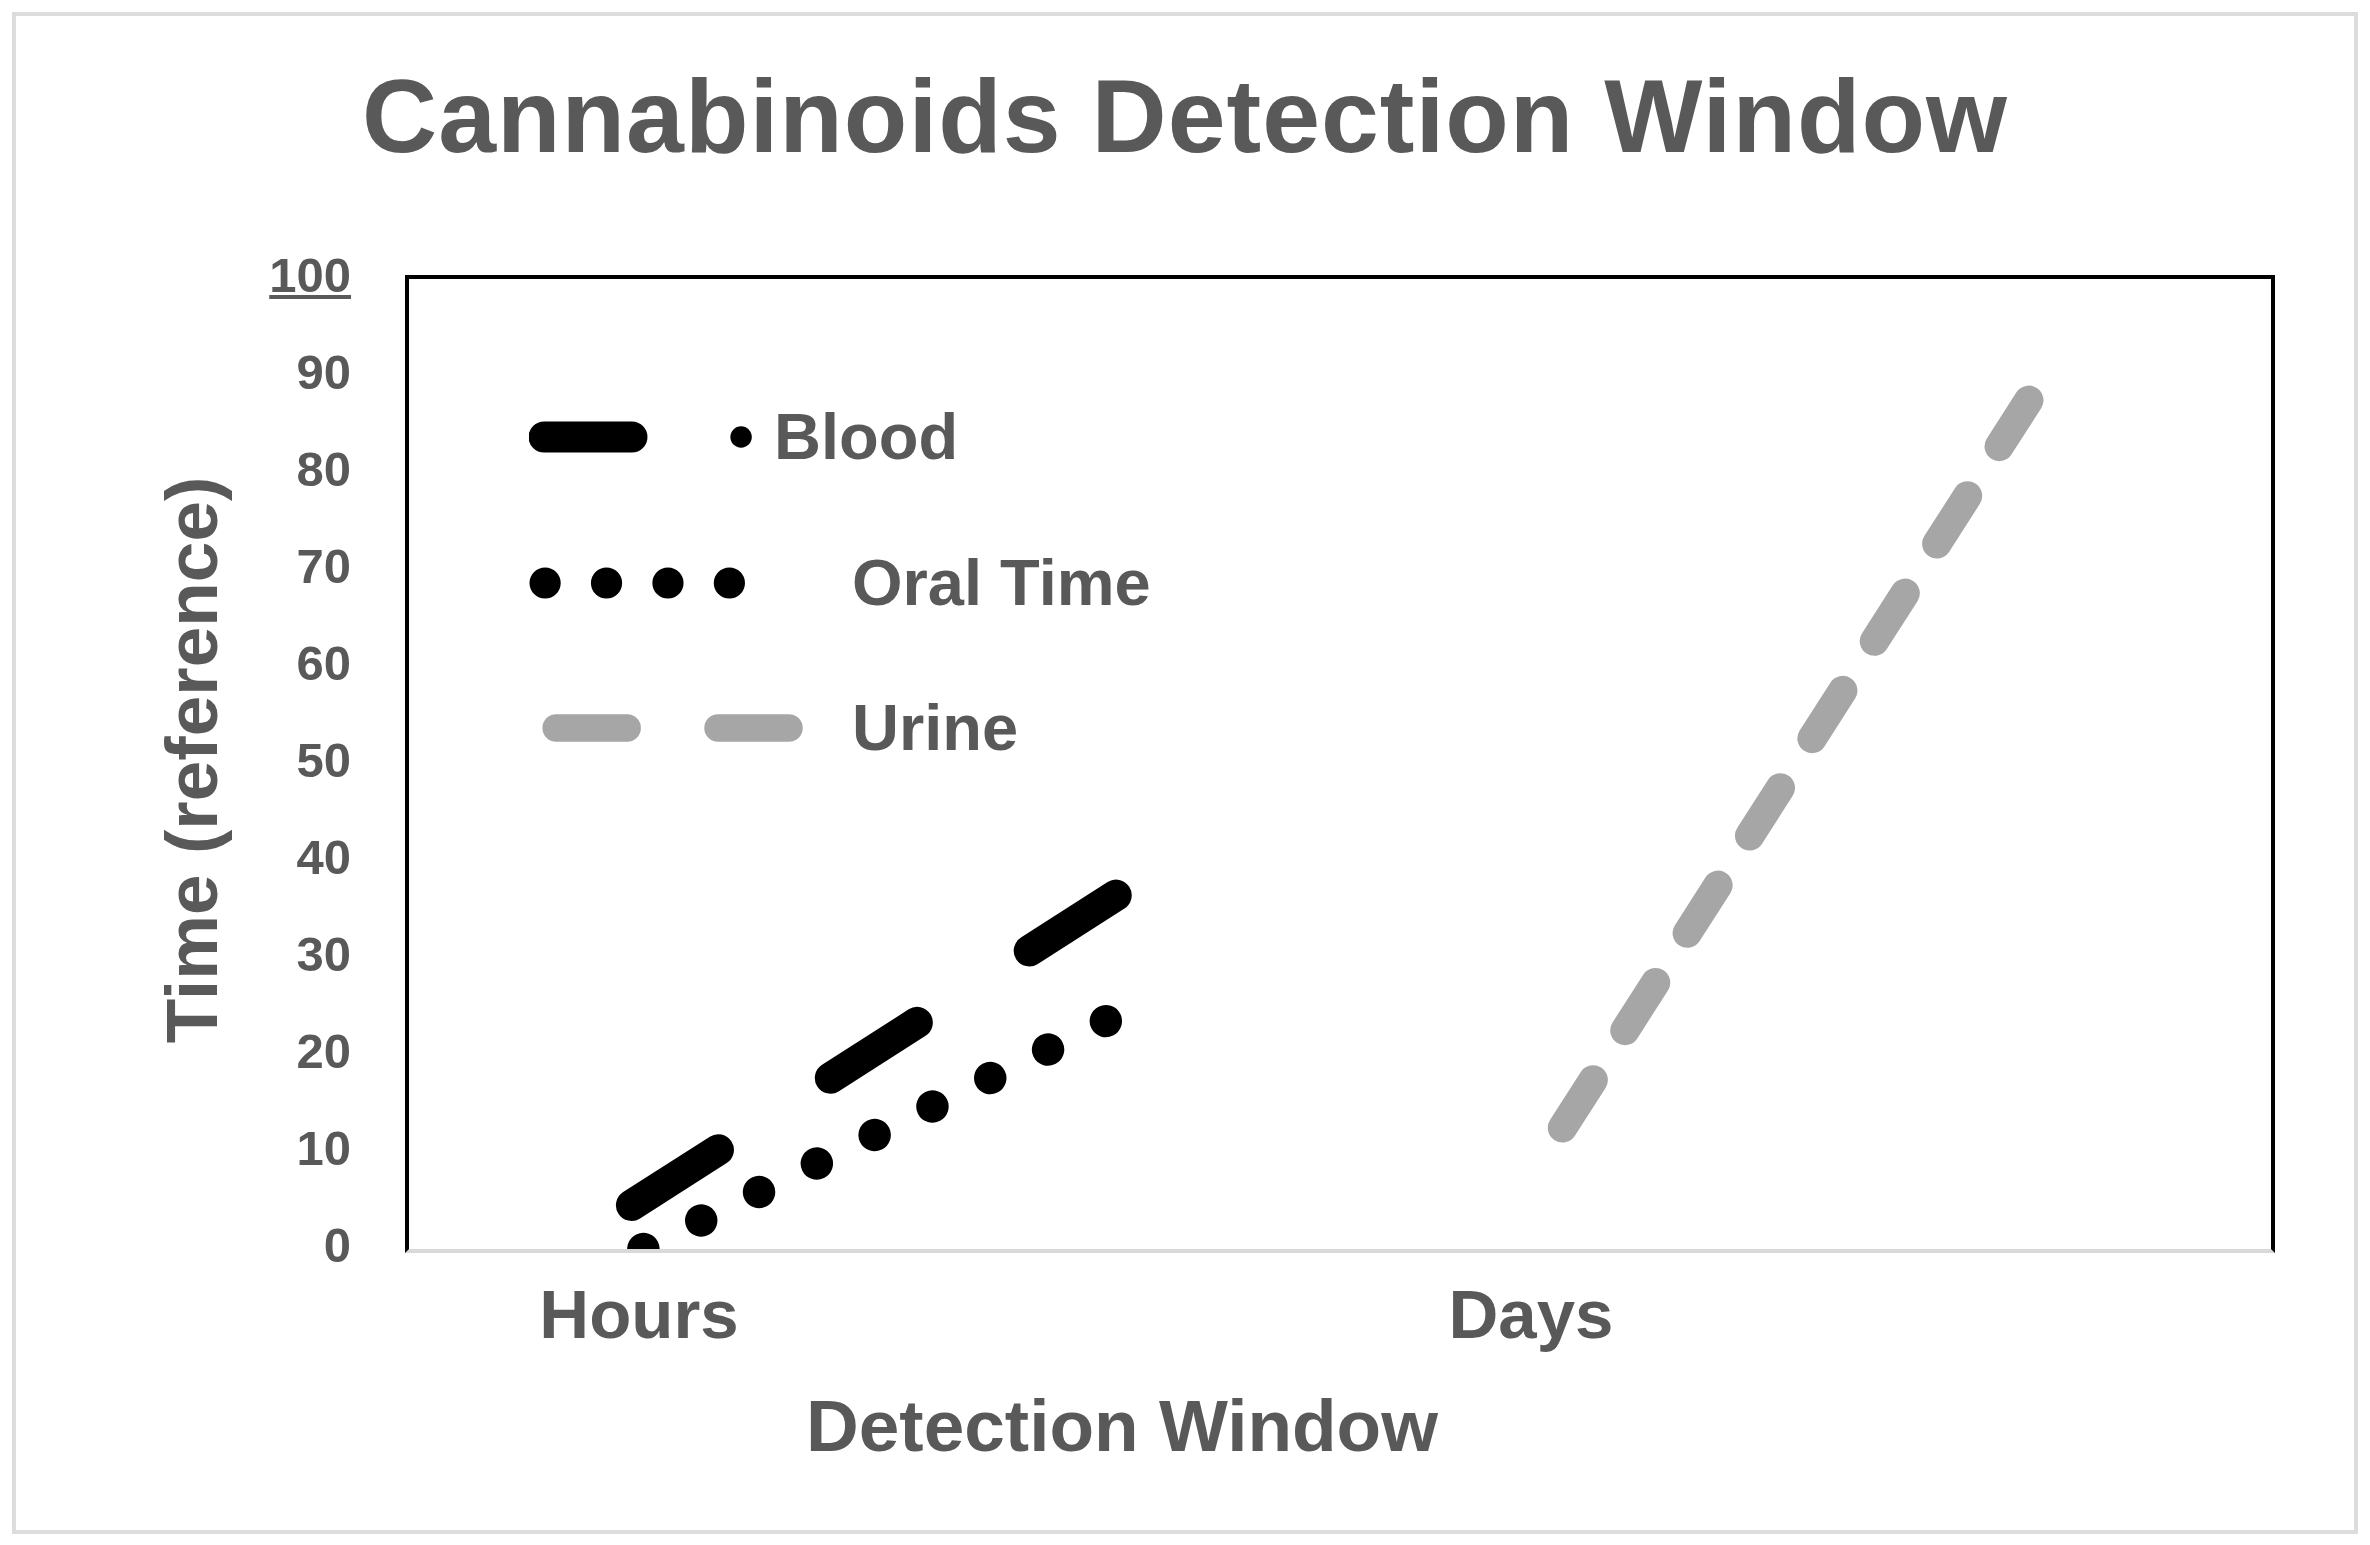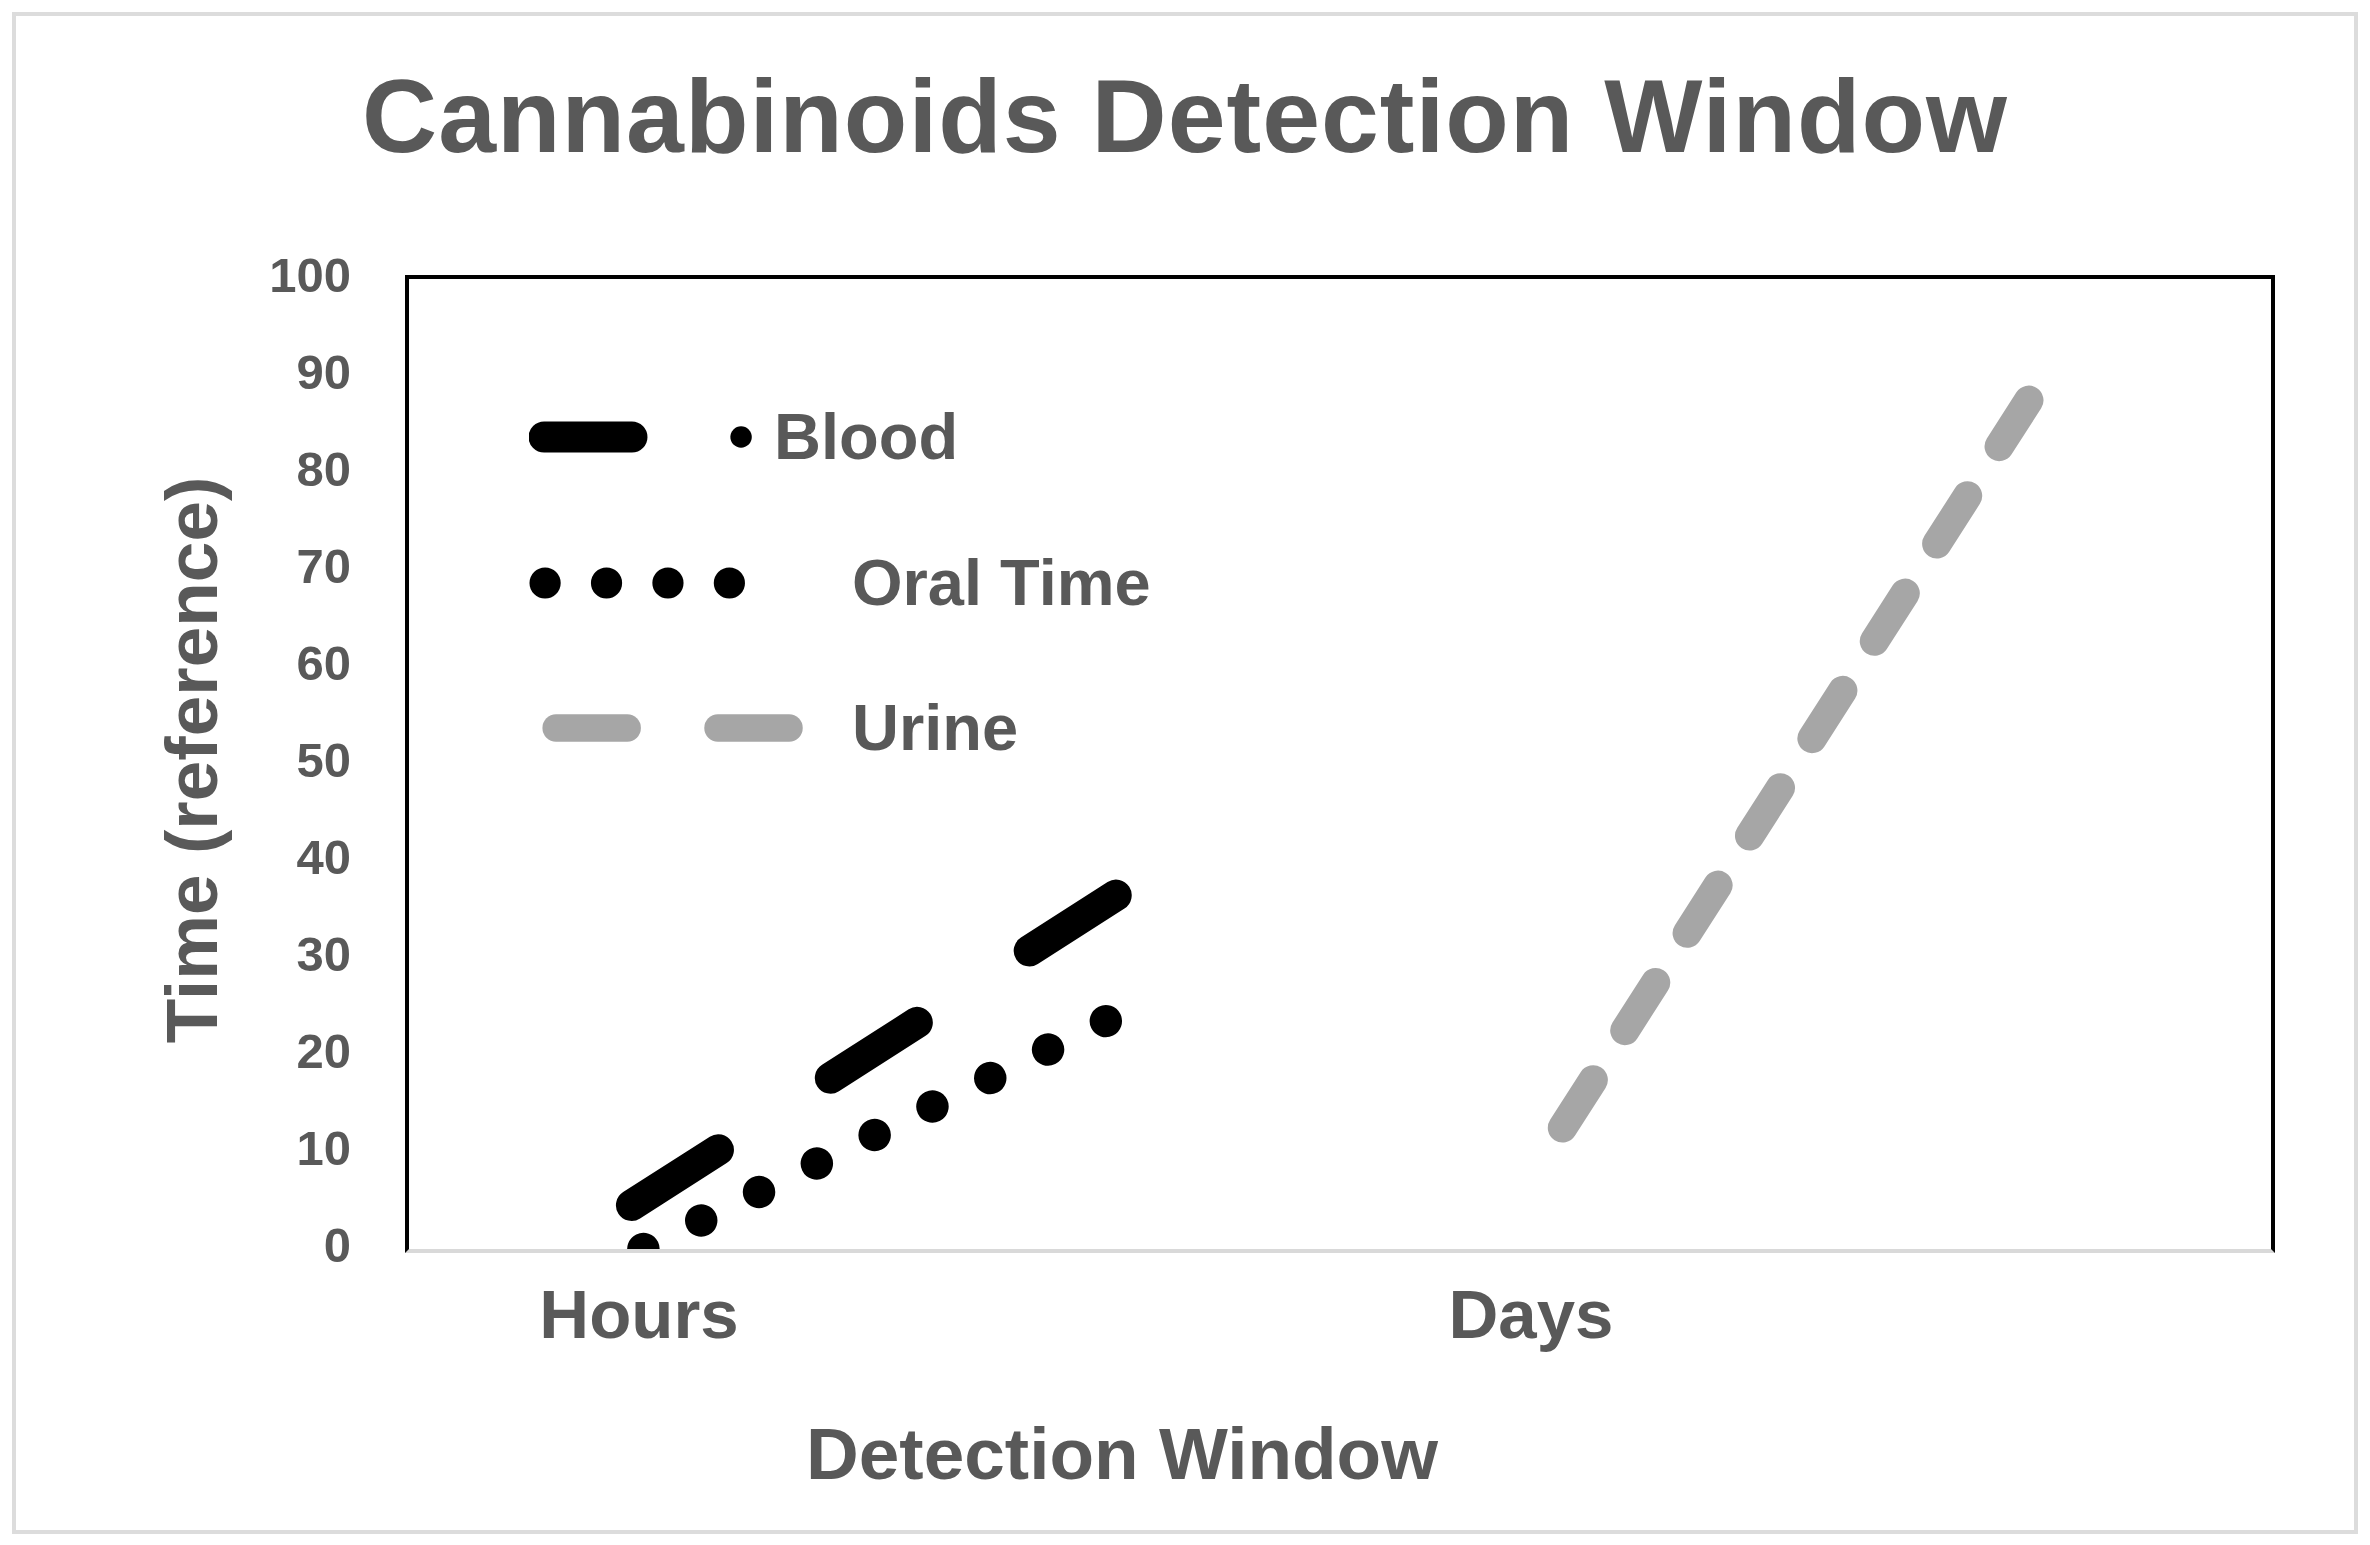--- a/index.html
+++ b/index.html
@@ -50,21 +50,20 @@
     position:absolute;top:1275px;
     transform:translateX(-50%);
     font-size:69px;font-weight:bold;color:#595959;
     white-space:nowrap;
   }
   .x-axis-title{
     position:absolute;left:1122px;top:1384px;
     transform:translateX(-50%);
     font-size:73px;font-weight:bold;color:#595959;
     white-space:nowrap;
-    margin-top:28px;
   }
   .legend-sample{position:absolute;}
   .legend-label{
     position:absolute;height:78px;line-height:78px;
     font-size:65px;font-weight:bold;color:#595959;
     white-space:nowrap;
   }
 </style>
 </head>
 <body>
@@ -81,21 +80,21 @@
       <div class="y-tick" style="top: 1216px;">0</div>
       <div class="y-tick" style="top: 1119px;">10</div>
       <div class="y-tick" style="top: 1022px;">20</div>
       <div class="y-tick" style="top: 925px;">30</div>
       <div class="y-tick" style="top: 828px;">40</div>
       <div class="y-tick" style="top: 731px;">50</div>
       <div class="y-tick" style="top: 634px; margin-left: 8px;">60</div>
       <div class="y-tick" style="top: 537px;">70</div>
       <div class="y-tick" style="top: 440px;">80</div>
       <div class="y-tick" style="top: 343px;">90</div>
-      <div class="y-tick" style="top: 246px;">100</div>
+      <div class="y-tick" style="top: 246px; text-decoration: underline;">100</div>
     </div>
 
   <div class="plot-area">
     <svg id="plot-svg" class="plot-svg" width="1862" height="970" viewBox="0 0 1900 990">
         <line x1="227.0" y1="945.4" x2="722.0" y2="628.6" stroke="#000000" stroke-width="32" stroke-linecap="round" stroke-dasharray="105 136"></line>
         <line x1="239.0" y1="990.0" x2="711.0" y2="757.4" stroke="#000000" stroke-width="33" stroke-linecap="round" stroke-dasharray="0.1 65.675"></line>
         <line x1="1177.1" y1="866.3" x2="1653.0" y2="123.8" stroke="#a6a6a6" stroke-width="30" stroke-linecap="round" stroke-dasharray="58 60"></line>
       </svg>
   </div>
 

